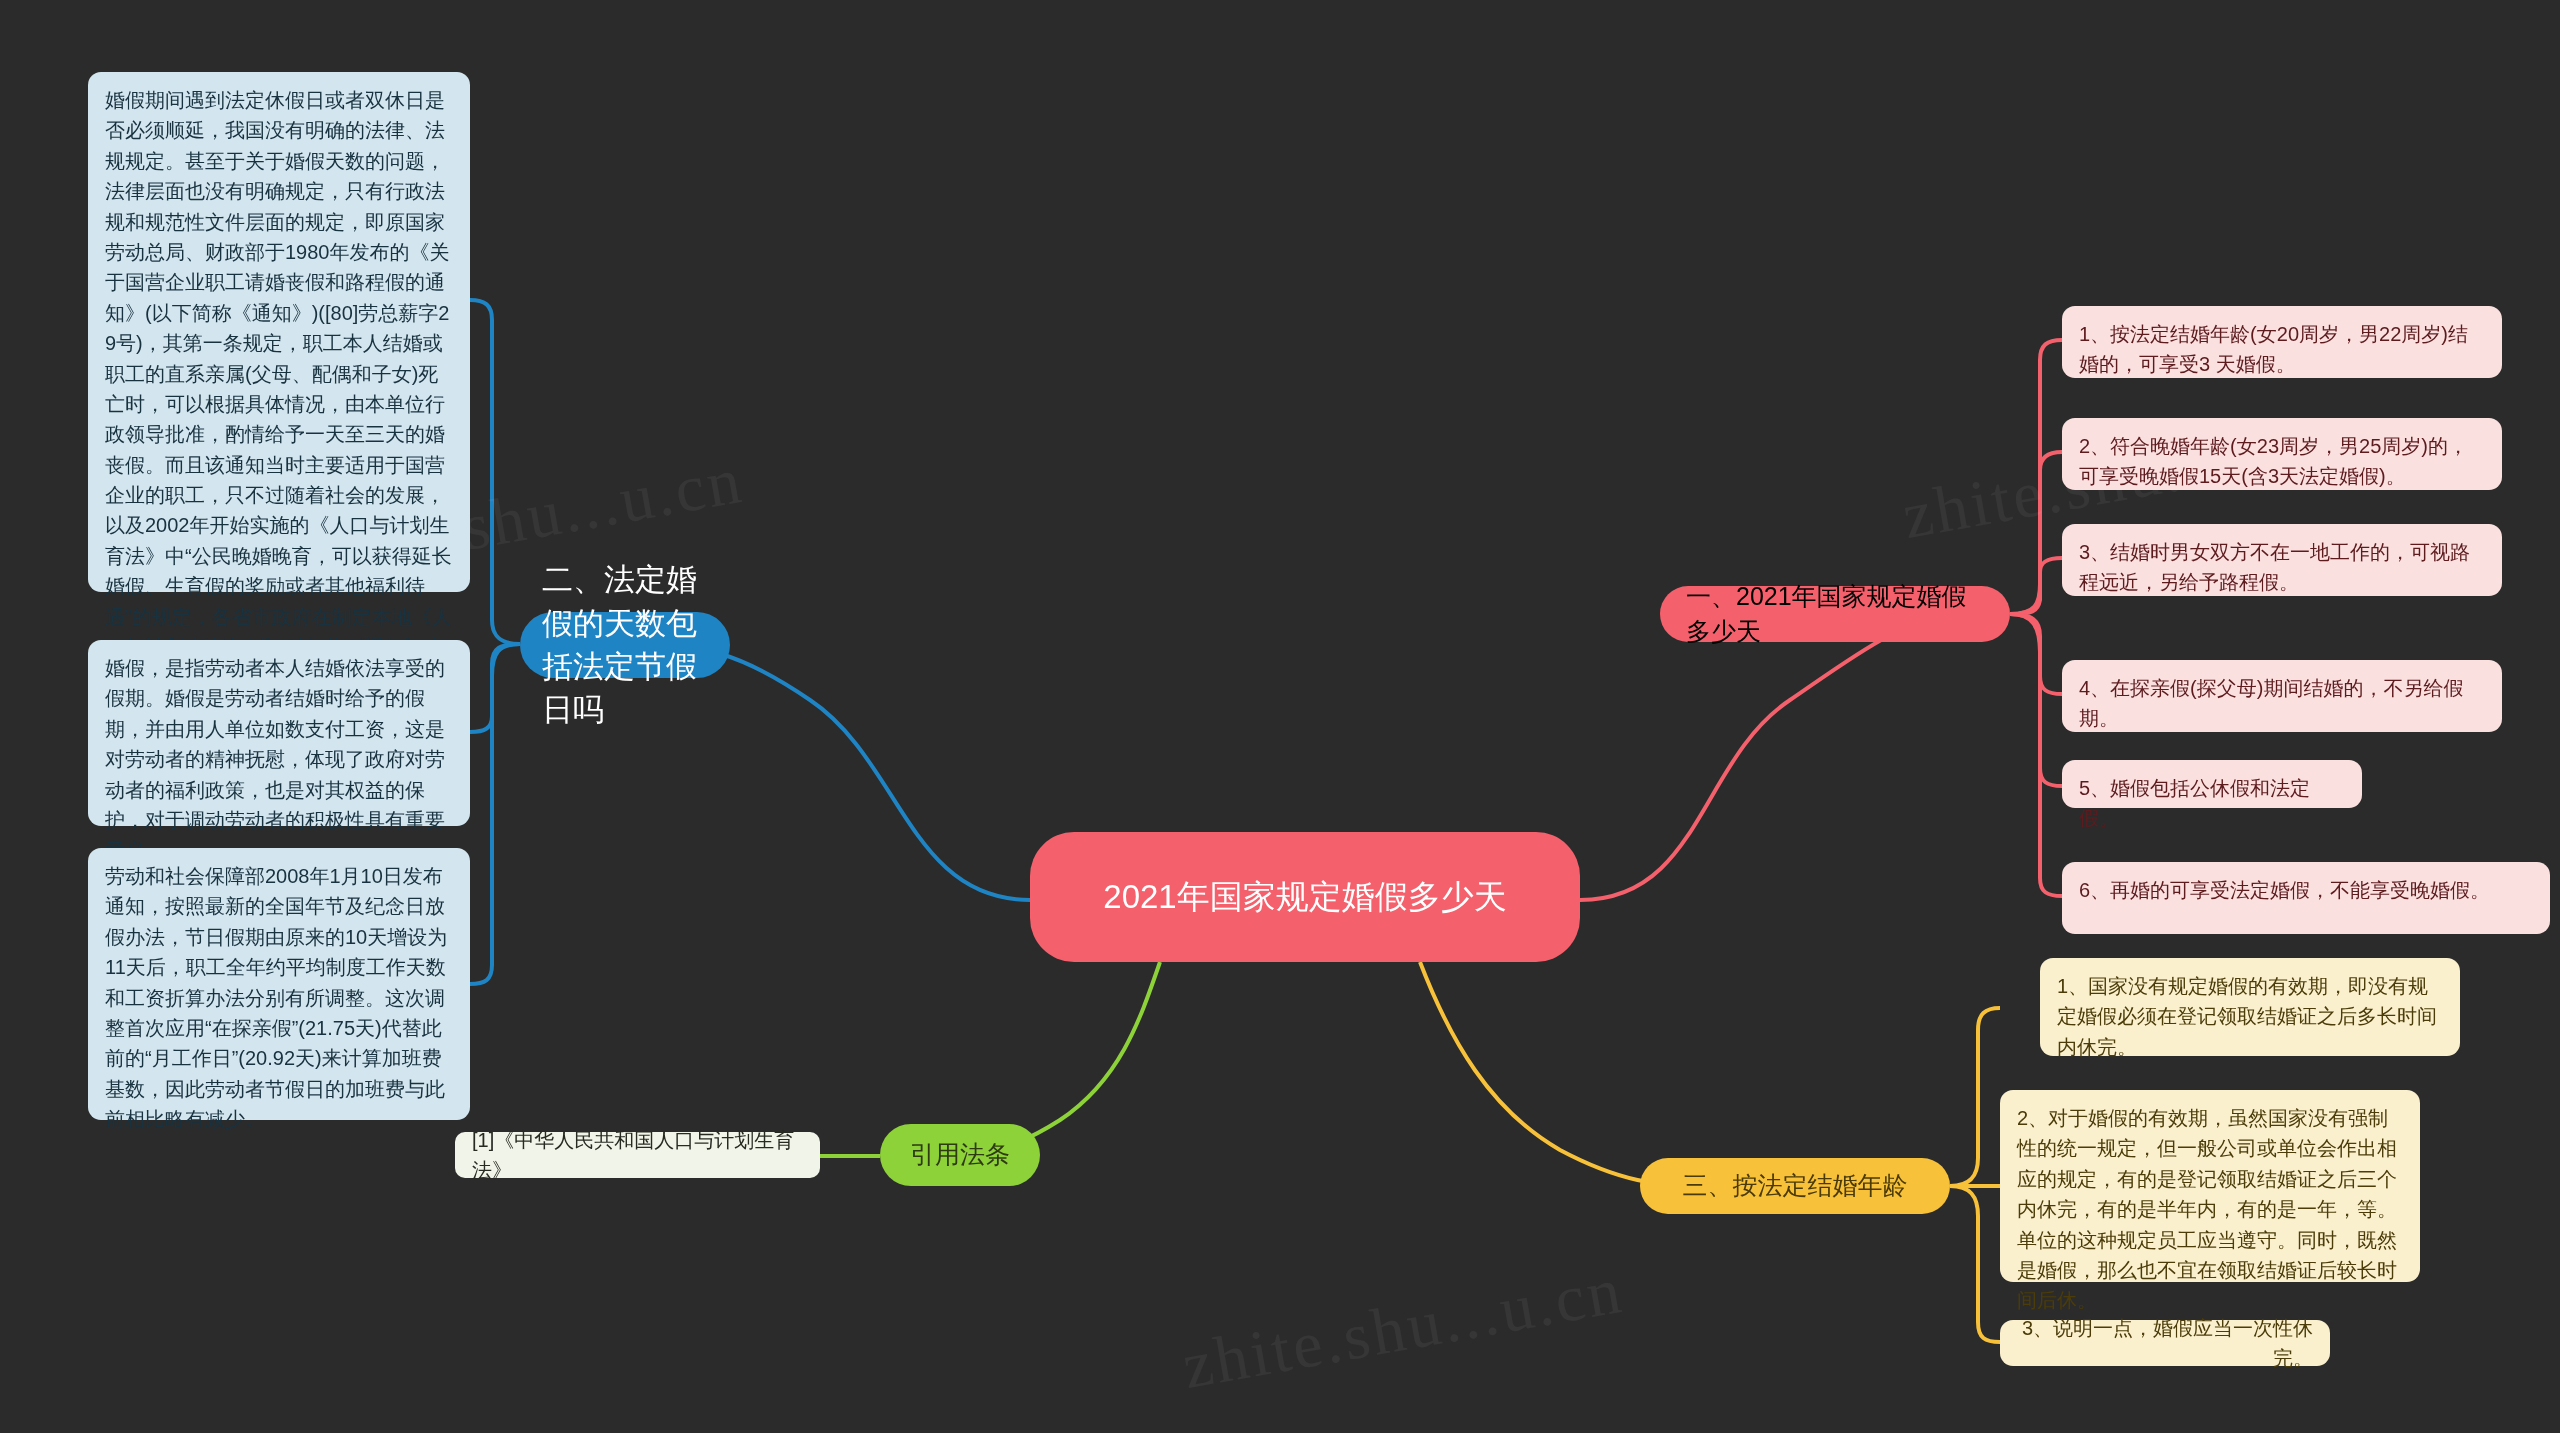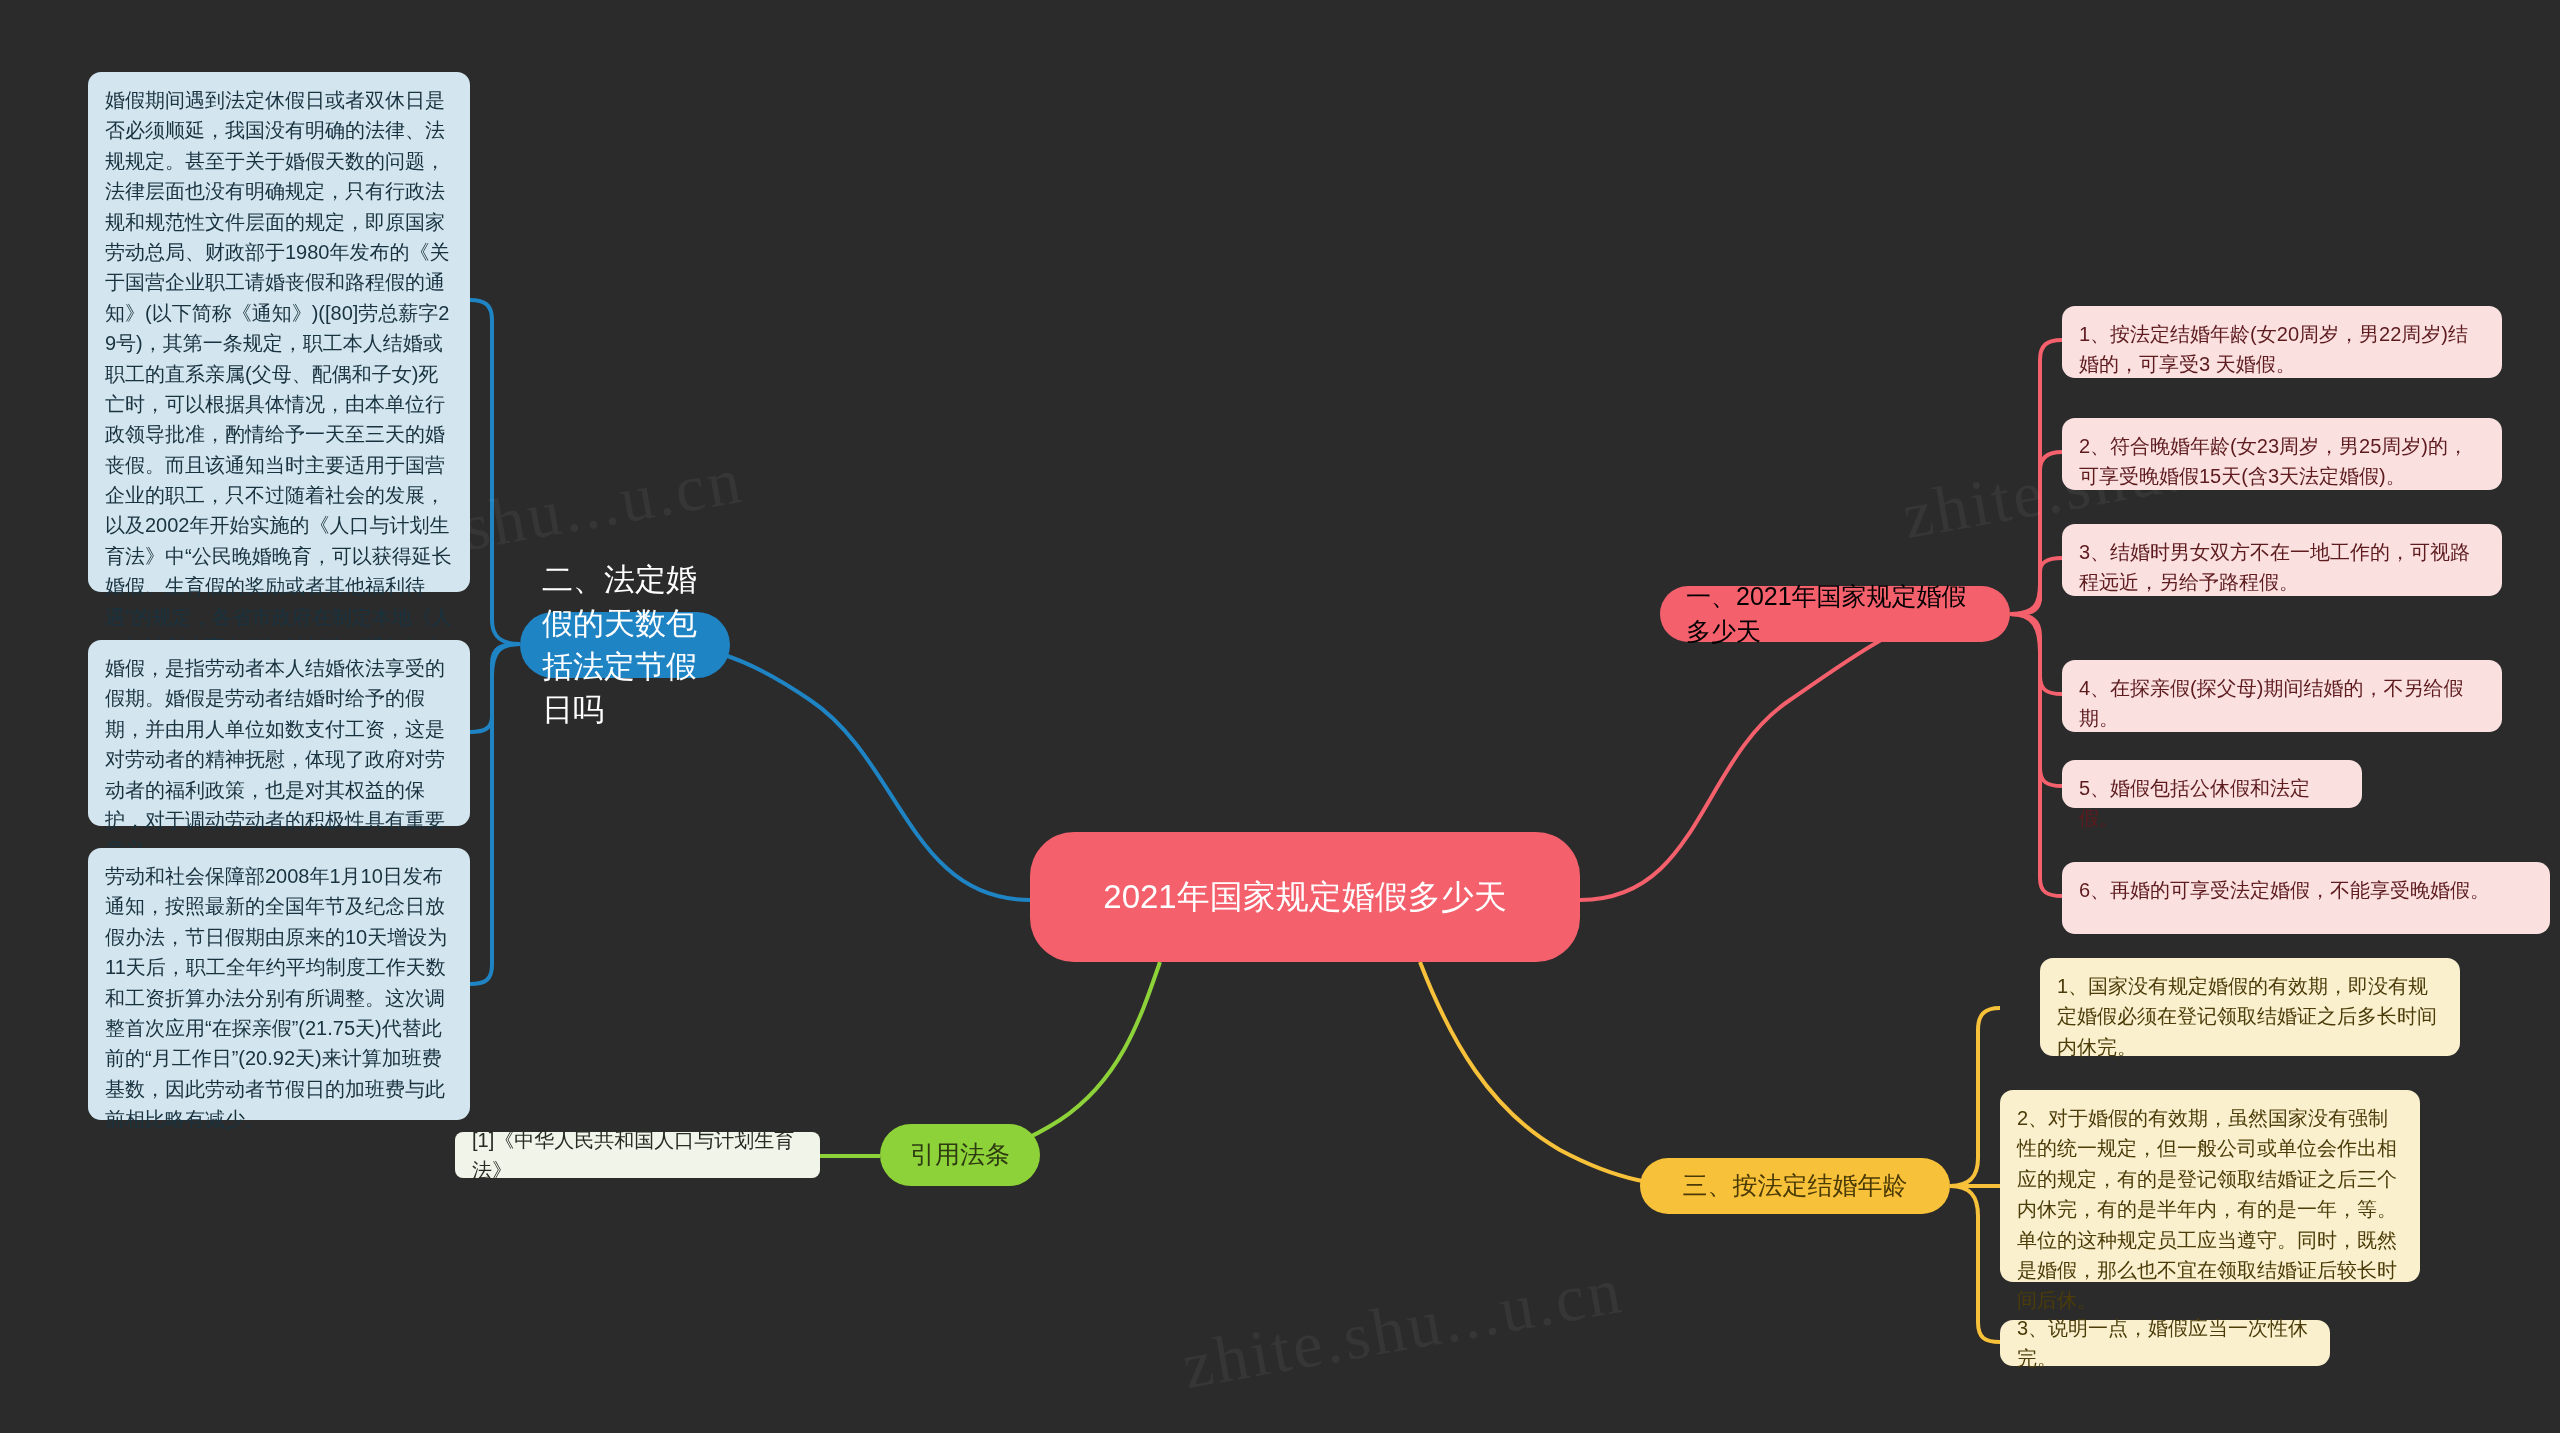--- a/index.html
+++ b/index.html
@@ -158,31 +158,31 @@
   <div class="node card blue" style="left:88px; top:640px; width:382px; height:186px;">
     <span>婚假，是指劳动者本人结婚依法享受的假期。婚假是劳动者结婚时给予的假期，并由用人单位如数支付工资，这是对劳动者的精神抚慰，体现了政府对劳动者的福利政策，也是对其权益的保护，对于调动劳动者的积极性具有重要意义。</span>
   </div>
   <div class="node card blue" style="left:88px; top:848px; width:382px; height:272px;">
     <span>劳动和社会保障部2008年1月10日发布通知，按照最新的全国年节及纪念日放假办法，节日假期由原来的10天增设为11天后，职工全年约平均制度工作天数和工资折算办法分别有所调整。这次调整首次应用“在探亲假”(21.75天)代替此前的“月工作日”(20.92天)来计算加班费基数，因此劳动者节假日的加班费与此前相比略有减少。</span>
   </div>
 
   <div class="node branch green" style="left:880px; top:1124px; width:160px; height:62px; justify-content:center;">
     <span>引用法条</span>
   </div>
-  <div class="node card white" style="left:455px; top:1132px; width:365px; height:46px; display:flex; align-items:center;border-radius:8px;">
+  <div class="node card white" style="left:455px; top:1132px; width:365px; height:46px; display:flex; align-items:center;">
     <span>[1]《中华人民共和国人口与计划生育法》</span>
   </div>
 
   <div class="node branch yellow" style="left:1640px; top:1158px; width:310px; height:56px; justify-content:center;">
     <span>三、按法定结婚年龄</span>
   </div>
 
   <div class="node card cream" style="left:2000px; top:958px; width:420px; height:98px;margin-left:40px;">
     <span>1、国家没有规定婚假的有效期，即没有规定婚假必须在登记领取结婚证之后多长时间内休完。</span>
   </div>
   <div class="node card cream" style="left:2000px; top:1090px; width:420px; height:192px;">
     <span>2、对于婚假的有效期，虽然国家没有强制性的统一规定，但一般公司或单位会作出相应的规定，有的是登记领取结婚证之后三个内休完，有的是半年内，有的是一年，等。单位的这种规定员工应当遵守。同时，既然是婚假，那么也不宜在领取结婚证后较长时间后休。</span>
   </div>
-  <div class="node card cream" style="left:2000px; top:1320px; width:330px; height:46px; display:flex; align-items:center;">
+  <div class="node card cream" style="left:2000px; top:1320px; width:330px; height:46px; display:flex; align-items:center;text-align:right;">
     <span>3、说明一点，婚假应当一次性休完。</span>
   </div>
 
 </div>
 
 </body></html>

